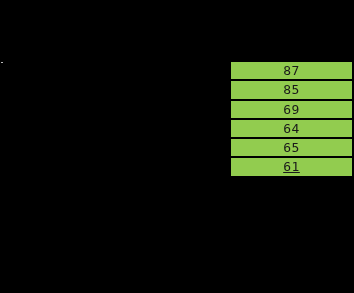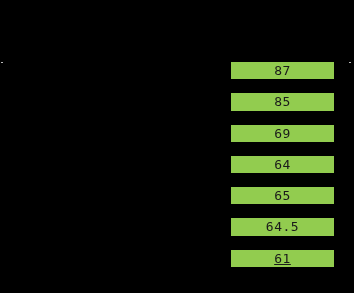--- a/index.html
+++ b/index.html
@@ -54,24 +54,23 @@
     white-space: nowrap;
     overflow: hidden;
   }
   #header-title { top: 17px; }
 
   
   #value-column {
     position: absolute;
     left: 231px;
     top: 62px;
-    width: 103px;
+    width: 121px;
     display: flex;
     flex-direction: column;
-    gap: 12px;
   }
   .value-cell {
     position: relative;
     height: 17.3px;
     margin-bottom: 2px;
     background: #92cc4f;
     color: #1a1a1a;
     font-family: "DejaVu Sans Mono", "Liberation Mono", monospace;
     font-size: 13px;
     line-height: 17.3px;
@@ -95,17 +94,16 @@
   <div id="header-band">
     <div class="header-line" id="header-title"></div>
   </div>
 
   <div id="value-column">
       <div class="value-cell">87</div>
       <div class="value-cell">85</div>
       <div class="value-cell">69</div>
       <div class="value-cell">64</div>
       <div class="value-cell">65</div>
-      <div class="value-cell">64.5</div>
       <div class="value-cell">61</div>
     </div>
 
 </div>
 
 </body></html>

